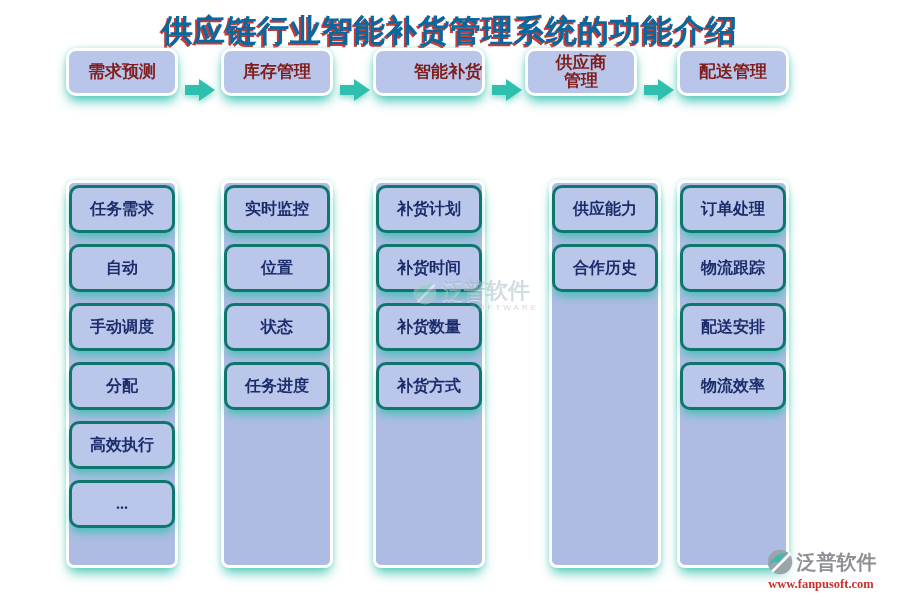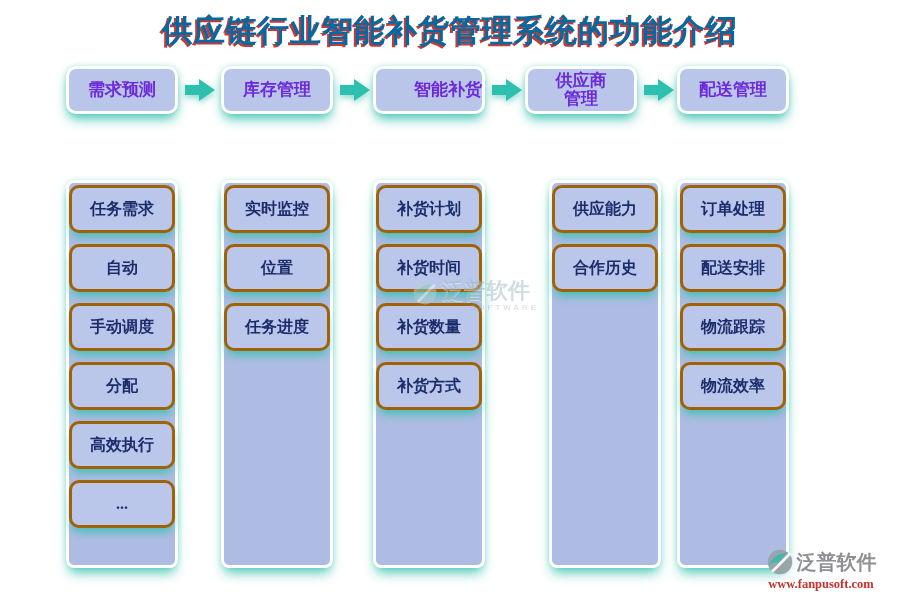--- a/index.html
+++ b/index.html
@@ -7,42 +7,42 @@
     position:relative;width:900px;height:600px;overflow:hidden;
     background:#ffffff;font-family:"Liberation Sans",sans-serif;
   }
   .page-title{
     position:absolute;top:10px;left:0;width:100%;margin:0;
     text-align:center;font-family:"Liberation Serif",serif;
     font-size:31px;font-weight:bold;color:#0369a1;
     text-shadow:-2px 2px 0 #c43a3a;letter-spacing:1px;
   }
   .flow-box{
-    position:absolute;top:66px;width:112px;height:48px;box-sizing:border-box;
+    position:absolute;top:48px;width:112px;height:48px;box-sizing:border-box;
     background:#b9c6ea;border:3px solid #ffffff;border-radius:10px;
     box-shadow:0 7px 12px -2px rgba(47,191,173,.85),0 0 5px rgba(47,191,173,.35);
     display:flex;align-items:center;justify-content:center;
-    color:#6d28d9;font-weight:bold;font-size:17px;line-height:1.05;
+    color:#7f1d1d;font-weight:bold;font-size:17px;line-height:1.05;
     font-family:"Liberation Serif",serif;text-align:center;white-space:pre-line;
   }
   .arrow{position:absolute;top:79px;width:30px;height:22px;
     filter:drop-shadow(0 3px 3px rgba(47,191,173,.55));}
   .arrow-stem{position:absolute;left:0;top:6px;width:16px;height:10px;background:#2fbfae;}
   .arrow-head{position:absolute;left:14px;top:0;width:0;height:0;
     border-top:11px solid transparent;border-bottom:11px solid transparent;
     border-left:16px solid #2fbfae;}
   .column{
     position:absolute;top:180px;width:112px;height:388px;box-sizing:border-box;
     background:#aebce3;border:3px solid #ffffff;border-radius:8px;
     box-shadow:0 8px 12px -3px rgba(47,191,173,.8),0 0 5px rgba(47,191,173,.3);
     padding-top:2px;
   }
   .item{
     width:106px;height:48px;margin:0 auto 11px;box-sizing:border-box;
-    background:#bac7eb;border:3px solid #a16207;border-radius:10px;
+    background:#bac7eb;border:3px solid #0f766e;border-radius:10px;
     box-shadow:0 7px 10px -3px rgba(47,191,173,.85);
     display:flex;align-items:center;justify-content:center;
     color:#1c2c6b;font-weight:bold;font-size:16px;
     font-family:"Liberation Serif",serif;text-align:center;
   }
   .wm-center{
     position:absolute;left:412px;top:280px;display:flex;align-items:flex-start;
     gap:4px;opacity:.5;z-index:6;pointer-events:none;
   }
   .wm-center .wm-brand{
@@ -118,20 +118,23 @@
         </div>
       </div>
       <div class="column" style="left: 221px;">
         <div class="item">
           <span>实时监控</span>
         </div>
         <div class="item">
           <span>位置</span>
         </div>
         <div class="item">
+          <span>状态</span>
+        </div>
+        <div class="item">
           <span>任务进度</span>
         </div>
       </div>
       <div class="column" style="left: 373px;">
         <div class="item">
           <span>补货计划</span>
         </div>
         <div class="item">
           <span>补货时间</span>
         </div>
@@ -148,24 +151,24 @@
         </div>
         <div class="item">
           <span>合作历史</span>
         </div>
       </div>
       <div class="column" style="left: 677px;">
         <div class="item">
           <span>订单处理</span>
         </div>
         <div class="item">
-          <span>配送安排</span>
+          <span>物流跟踪</span>
         </div>
         <div class="item">
-          <span>物流跟踪</span>
+          <span>配送安排</span>
         </div>
         <div class="item">
           <span>物流效率</span>
         </div>
       </div>
     </div>
 
   <div class="wm-center">
     <svg class="logo-svg" width="26" height="26" viewBox="0 0 32 32">
       <circle cx="16" cy="16" r="14" fill="#b9cdd2"></circle>

